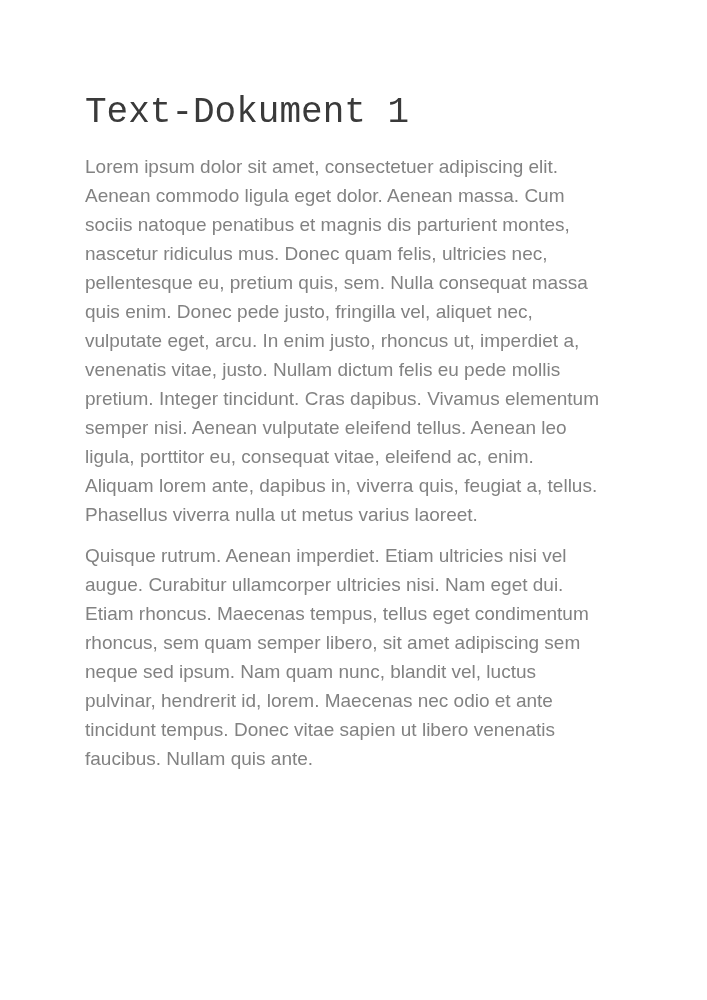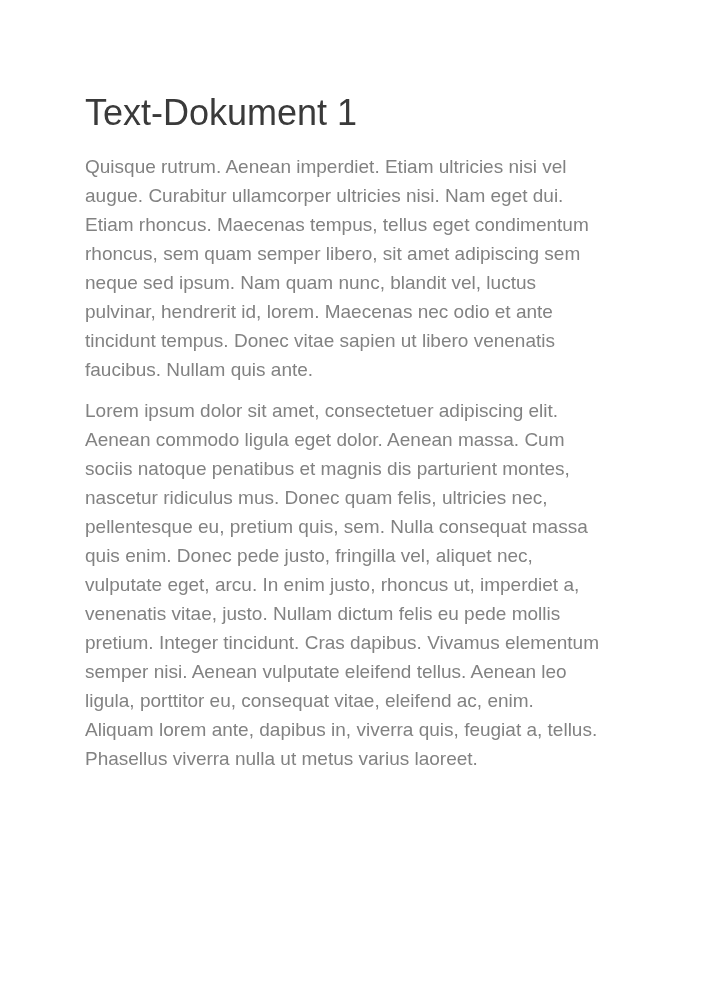--- a/index.html
+++ b/index.html
@@ -12,21 +12,21 @@
     width: 707px;
     height: 1000px;
     background: var(--page-bg, #ffffff);
     box-sizing: border-box;
     padding: 91px 45px 0 85px;
     overflow: hidden;
     font-family: "Liberation Sans", "DejaVu Sans", sans-serif;
   }
   .doc-title {
     margin: 0 0 17px 0;
-    font-family: Liberation Sans, sans-serif;
+    font-family: Liberation Mono, monospace;
     font-size: 36px;
     font-weight: 400;
     line-height: 44px;
     letter-spacing: 0;
     color: var(--title-color, #3a3a3a);
   }
   .doc-paragraph {
     width: 577px;
     margin: 0 0 12px 0;
     font-size: 19px;
@@ -35,35 +35,35 @@
     color: var(--body-color, #828282);
     white-space: pre-line; 
   }
 </style>
 </head>
 <body>
 
 <div class="page">
   <h1 class="doc-title">Text-Dokument 1</h1>
 
-  <p class="doc-paragraph">Quisque rutrum. Aenean imperdiet. Etiam ultricies nisi vel
-augue. Curabitur ullamcorper ultricies nisi. Nam eget dui.
-Etiam rhoncus. Maecenas tempus, tellus eget condimentum
-rhoncus, sem quam semper libero, sit amet adipiscing sem
-neque sed ipsum. Nam quam nunc, blandit vel, luctus
-pulvinar, hendrerit id, lorem. Maecenas nec odio et ante
-tincidunt tempus. Donec vitae sapien ut libero venenatis
-faucibus. Nullam quis ante.</p>
-
   <p class="doc-paragraph">Lorem ipsum dolor sit amet, consectetuer adipiscing elit.
 Aenean commodo ligula eget dolor. Aenean massa. Cum
 sociis natoque penatibus et magnis dis parturient montes,
 nascetur ridiculus mus. Donec quam felis, ultricies nec,
 pellentesque eu, pretium quis, sem. Nulla consequat massa
 quis enim. Donec pede justo, fringilla vel, aliquet nec,
 vulputate eget, arcu. In enim justo, rhoncus ut, imperdiet a,
 venenatis vitae, justo. Nullam dictum felis eu pede mollis
 pretium. Integer tincidunt. Cras dapibus. Vivamus elementum
 semper nisi. Aenean vulputate eleifend tellus. Aenean leo
 ligula, porttitor eu, consequat vitae, eleifend ac, enim.
 Aliquam lorem ante, dapibus in, viverra quis, feugiat a, tellus.
 Phasellus viverra nulla ut metus varius laoreet.</p>
+
+  <p class="doc-paragraph">Quisque rutrum. Aenean imperdiet. Etiam ultricies nisi vel
+augue. Curabitur ullamcorper ultricies nisi. Nam eget dui.
+Etiam rhoncus. Maecenas tempus, tellus eget condimentum
+rhoncus, sem quam semper libero, sit amet adipiscing sem
+neque sed ipsum. Nam quam nunc, blandit vel, luctus
+pulvinar, hendrerit id, lorem. Maecenas nec odio et ante
+tincidunt tempus. Donec vitae sapien ut libero venenatis
+faucibus. Nullam quis ante.</p>
 </div>
 
 </body></html>

